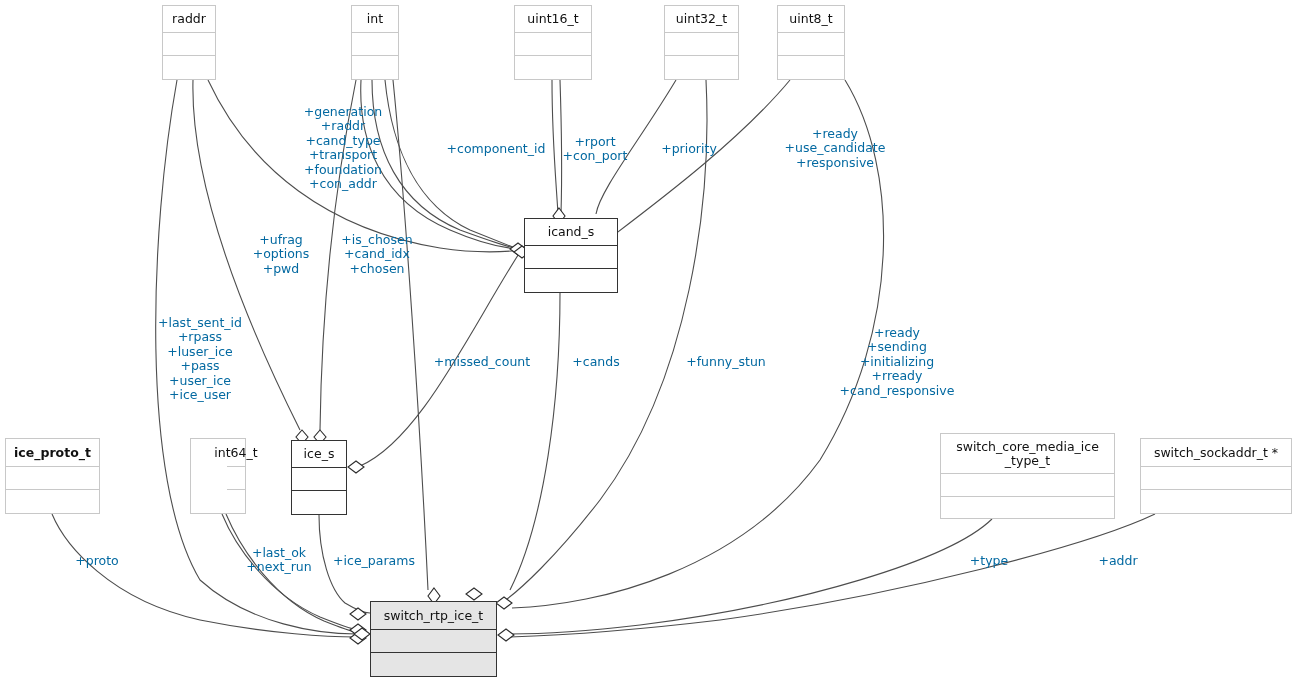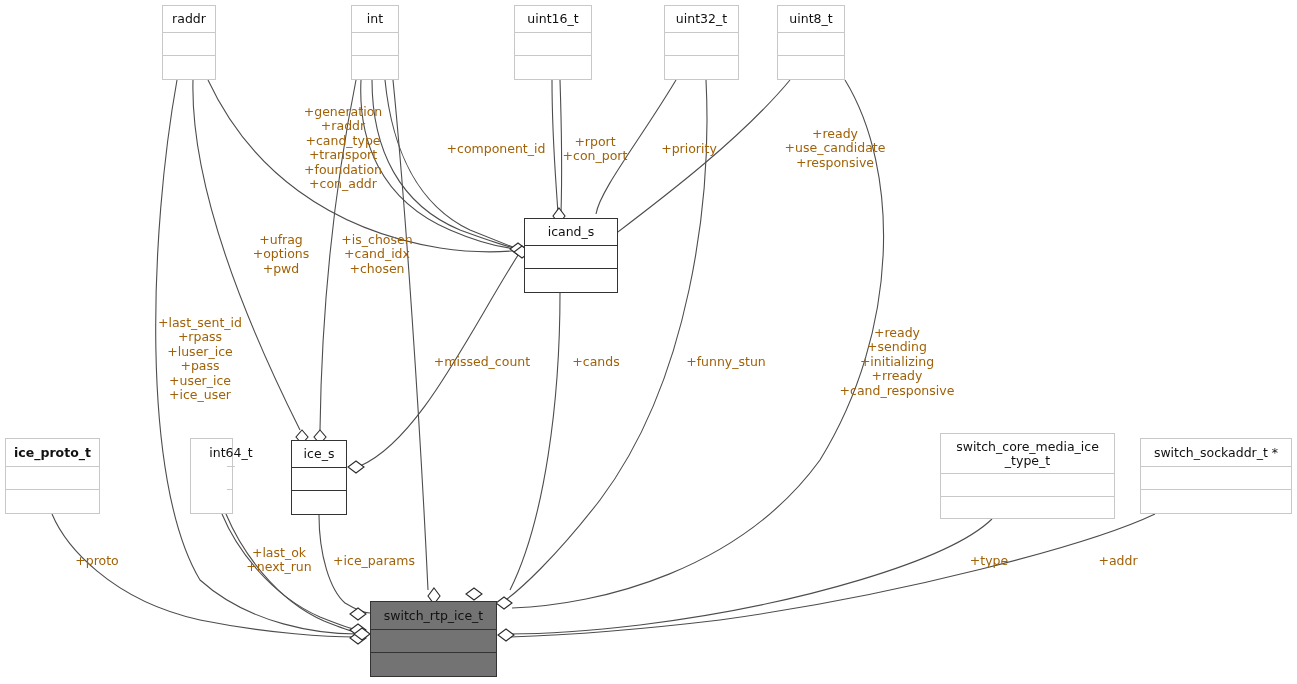--- a/index.html
+++ b/index.html
@@ -14,25 +14,25 @@
               justify-content:center;text-align:center;}
   
   .plain{border:1px solid #c8c8c8;background:#ffffff;}
   .plain .cell{border-bottom:1px solid #c8c8c8;}
   .plain .cell:last-child{border-bottom:none;}
   
   .struct{border:1.4px solid #333333;background:#ffffff;}
   .struct .cell{border-bottom:1.4px solid #333333;}
   .struct .cell:last-child{border-bottom:none;}
   
-  .focus{border:1.4px solid #333333;background:#737373;}
+  .focus{border:1.4px solid #333333;background:#e5e5e5;}
   .focus .cell{border-bottom:1.4px solid #333333;}
   .focus .cell:last-child{border-bottom:none;}
   .title-cell{font-size:12.5px;color:#111;line-height:1.12;padding:0 4px;}
-  .lbl{position:absolute;font-size:12.5px;color:#a16207;line-height:1.15;
+  .lbl{position:absolute;font-size:12.5px;color:#0369a1;line-height:1.15;
        white-space:pre;text-align:center;}
 </style>
 </head>
 <body>
 
 <div id="stage">
 
   <svg class="layer">
 
     <path class="edge" d="M193,80 C190,190 250,330 300,430"></path>
@@ -147,21 +147,21 @@
     <div class="cell" style="height:23px;"></div>
     <div class="cell" style="height:23px;"></div>
   </div>
 
   <div class="node plain" style="left:5px;top:438px;width:95px;height:76px;">
     <div class="cell title-cell" style="height:28px;font-weight:bold;">ice_proto_t</div>
     <div class="cell" style="height:23px;"></div>
     <div class="cell" style="height:23px;"></div>
   </div>
 
-  <div class="node plain" style="left:190px;top:438px;width:43px;height:76px;padding-left:36px;">
+  <div class="node plain" style="left:190px;top:438px;width:56px;height:76px;padding-left:36px;">
     <div class="cell title-cell" style="height:28px;">int64_t</div>
     <div class="cell" style="height:23px;"></div>
     <div class="cell" style="height:23px;"></div>
   </div>
 
   <div class="node struct" style="left:291px;top:440px;width:56px;height:75px;">
     <div class="cell title-cell" style="height:27px;">ice_s</div>
     <div class="cell" style="height:23px;"></div>
     <div class="cell" style="height:23px;"></div>
   </div>

